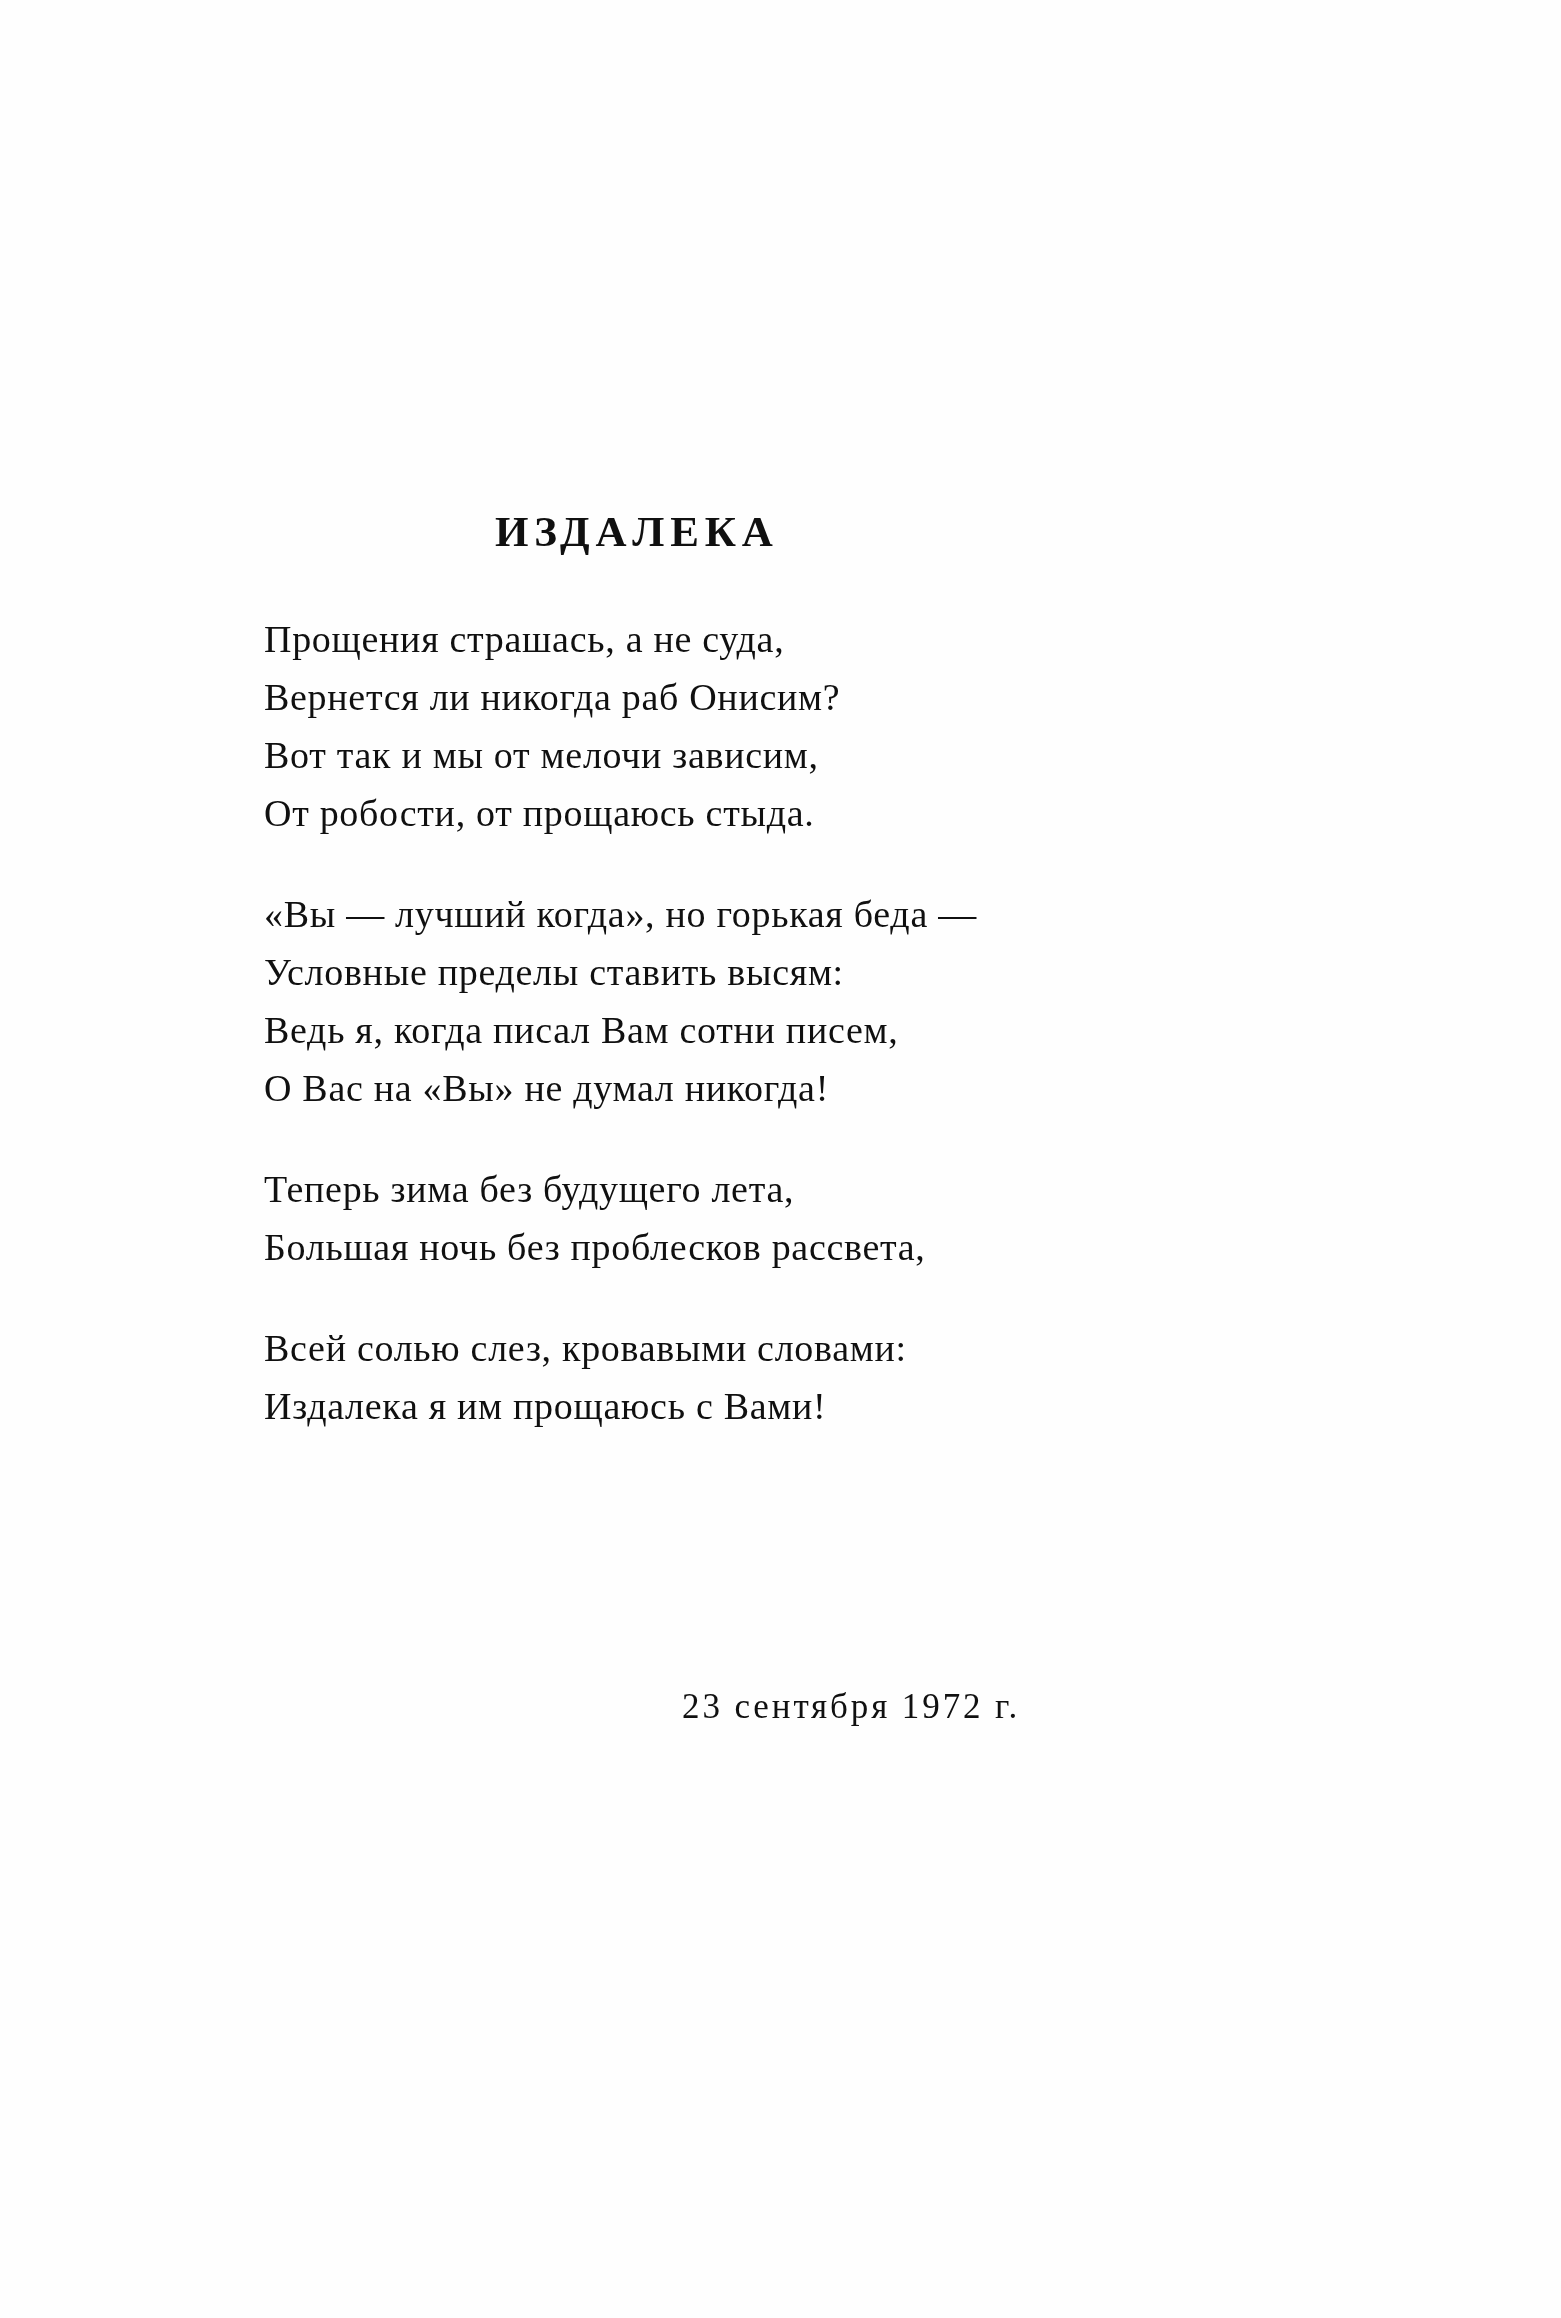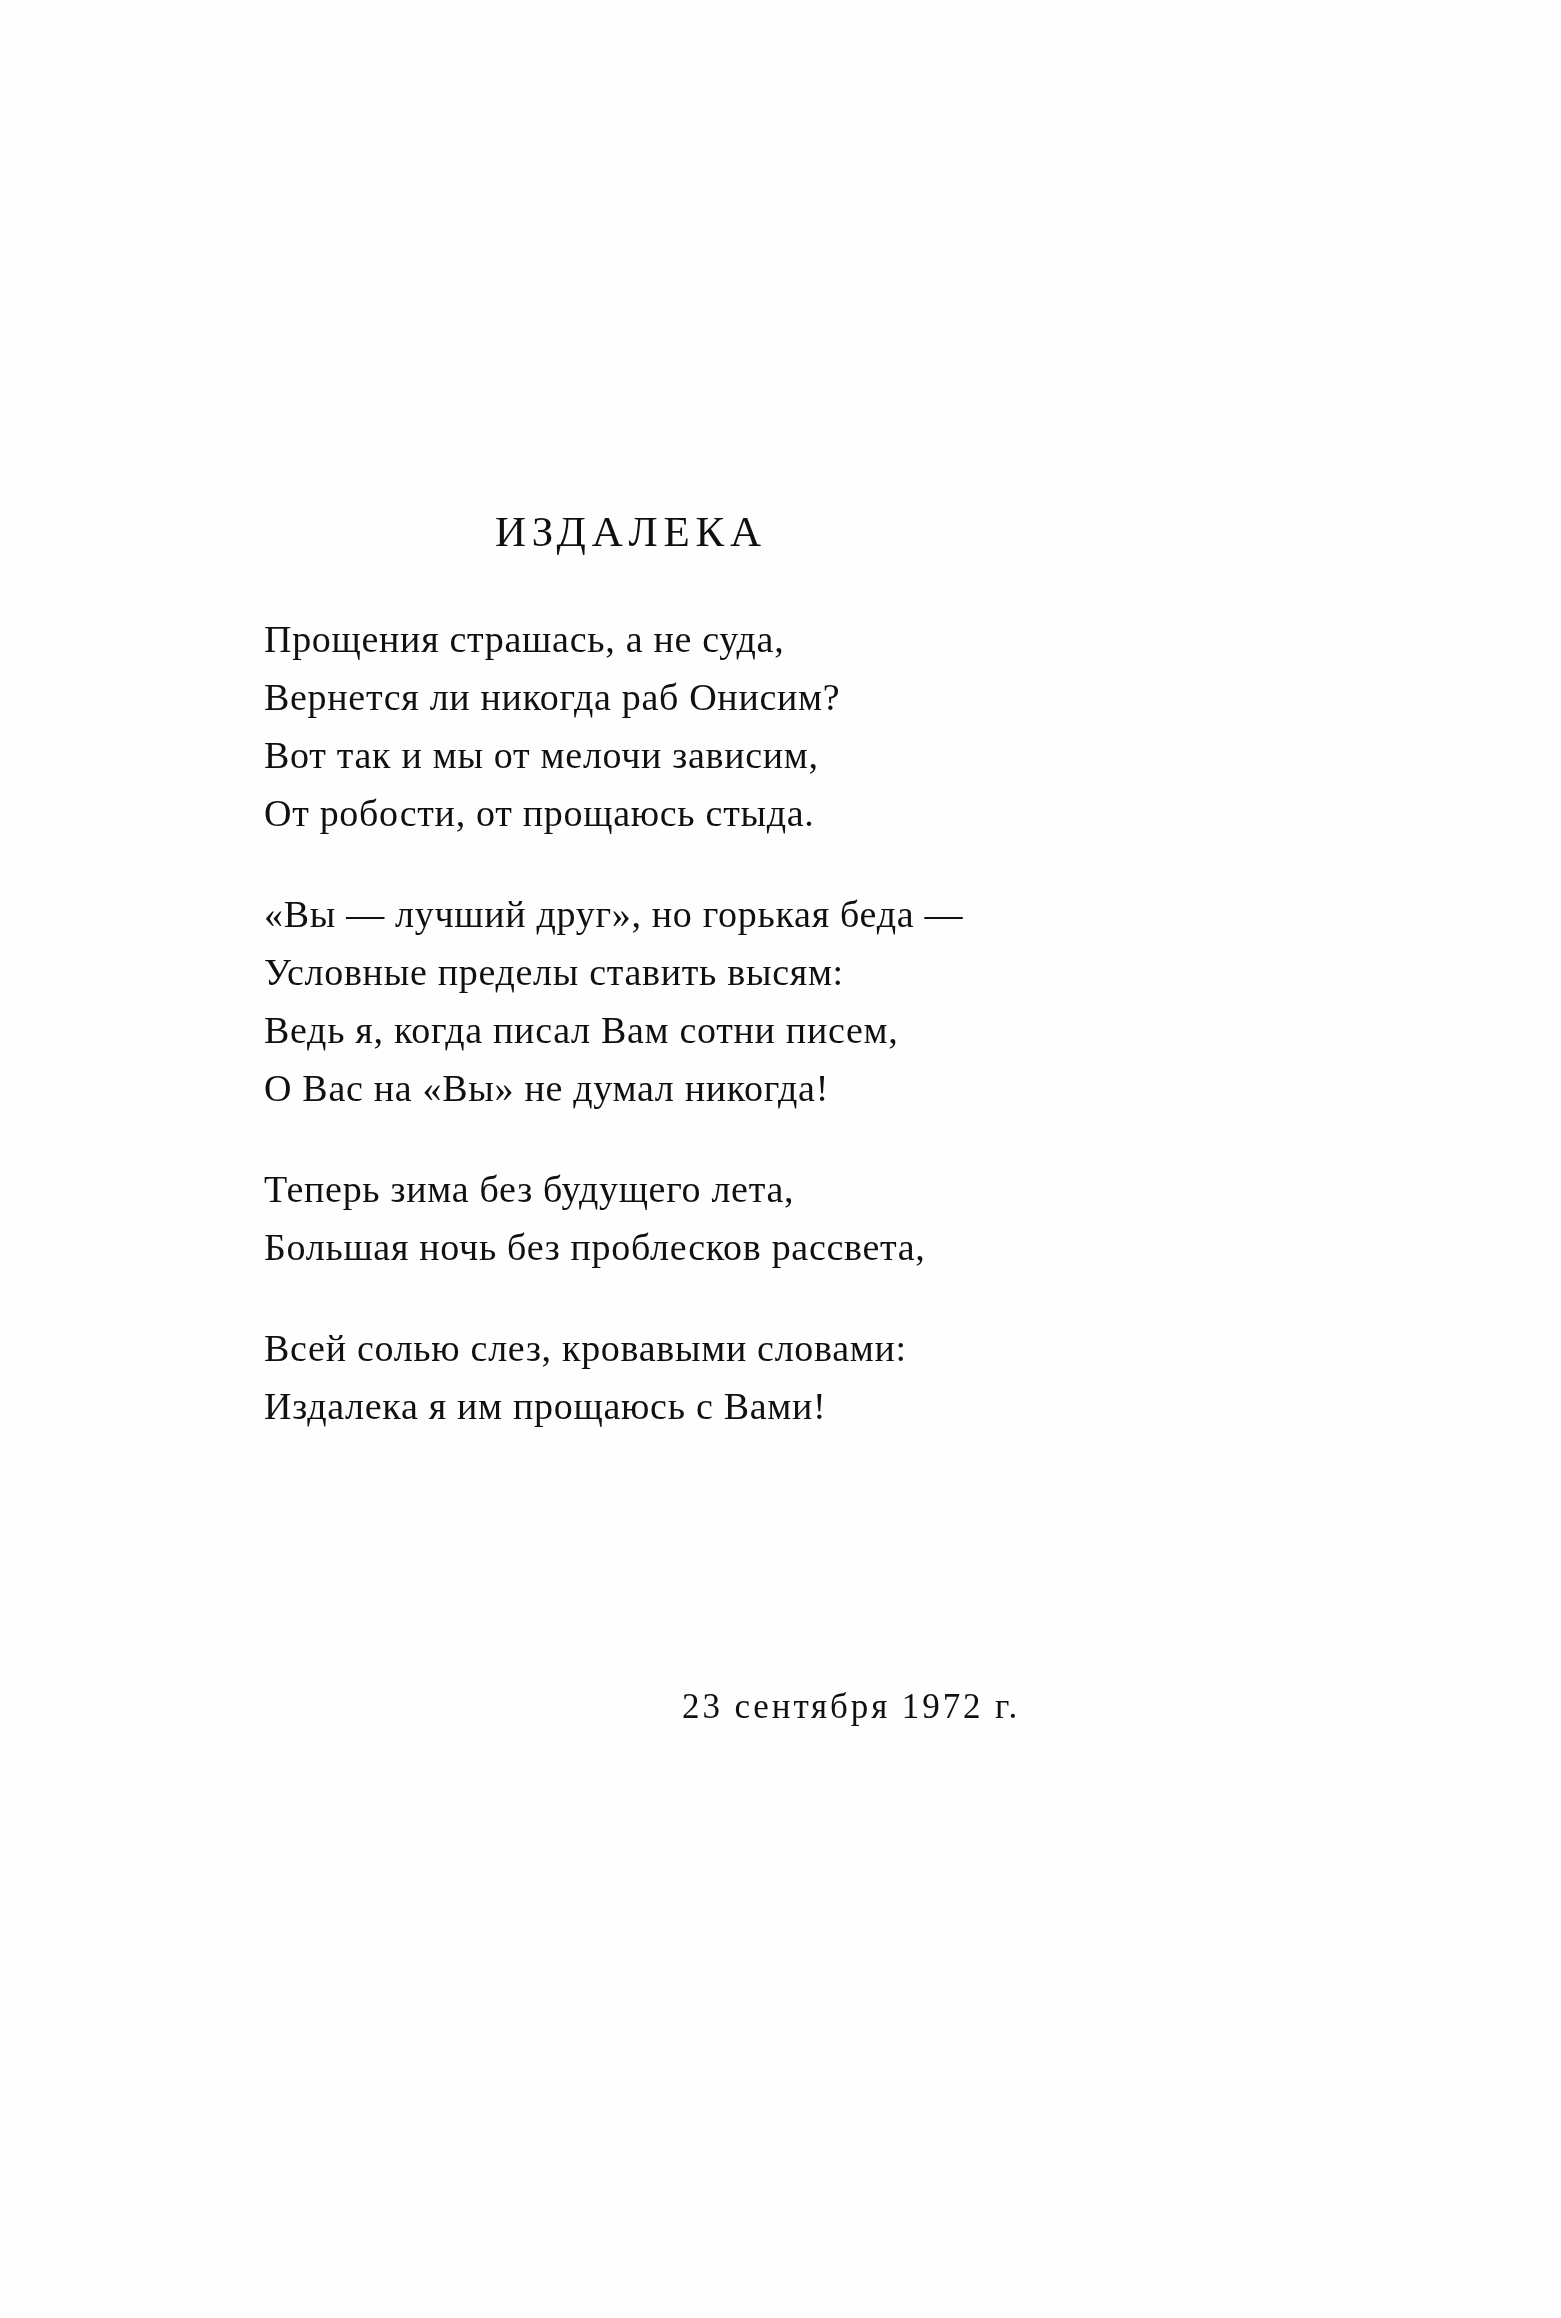--- a/index.html
+++ b/index.html
@@ -29,21 +29,21 @@
     top: 0;
     width: 1561px;
   }
 
   .poem-title {
     position: absolute;
     left: 495px;
     top: 478px;
     font-size: 43px;
     letter-spacing: 5.8px;
-    font-weight: 400;
+    font-weight: 700;
     white-space: nowrap;
   }
 
   .stanzas {
     position: absolute;
     left: 264px;
     top: 610px;
     width: 1094px;
   }
 
@@ -78,21 +78,21 @@
     <div class="stanzas">
 
       <div class="stanza">
         <div class="line">Прощения страшась, а не суда,</div>
         <div class="line">Вернется ли никогда раб Онисим?</div>
         <div class="line">Вот так и мы от мелочи зависим,</div>
         <div class="line">От робости, от прощаюсь стыда.</div>
       </div>
 
       <div class="stanza">
-        <div class="line">«Вы — лучший друг», но горькая беда —</div>
+        <div class="line">«Вы — лучший когда», но горькая беда —</div>
         <div class="line">Условные пределы ставить высям:</div>
         <div class="line">Ведь я, когда писал Вам сотни писем,</div>
         <div class="line">О Вас на «Вы» не думал никогда!</div>
       </div>
 
       <div class="stanza">
         <div class="line">Теперь зима без будущего лета,</div>
         <div class="line">Большая ночь без проблесков рассвета,</div>
       </div>
 

